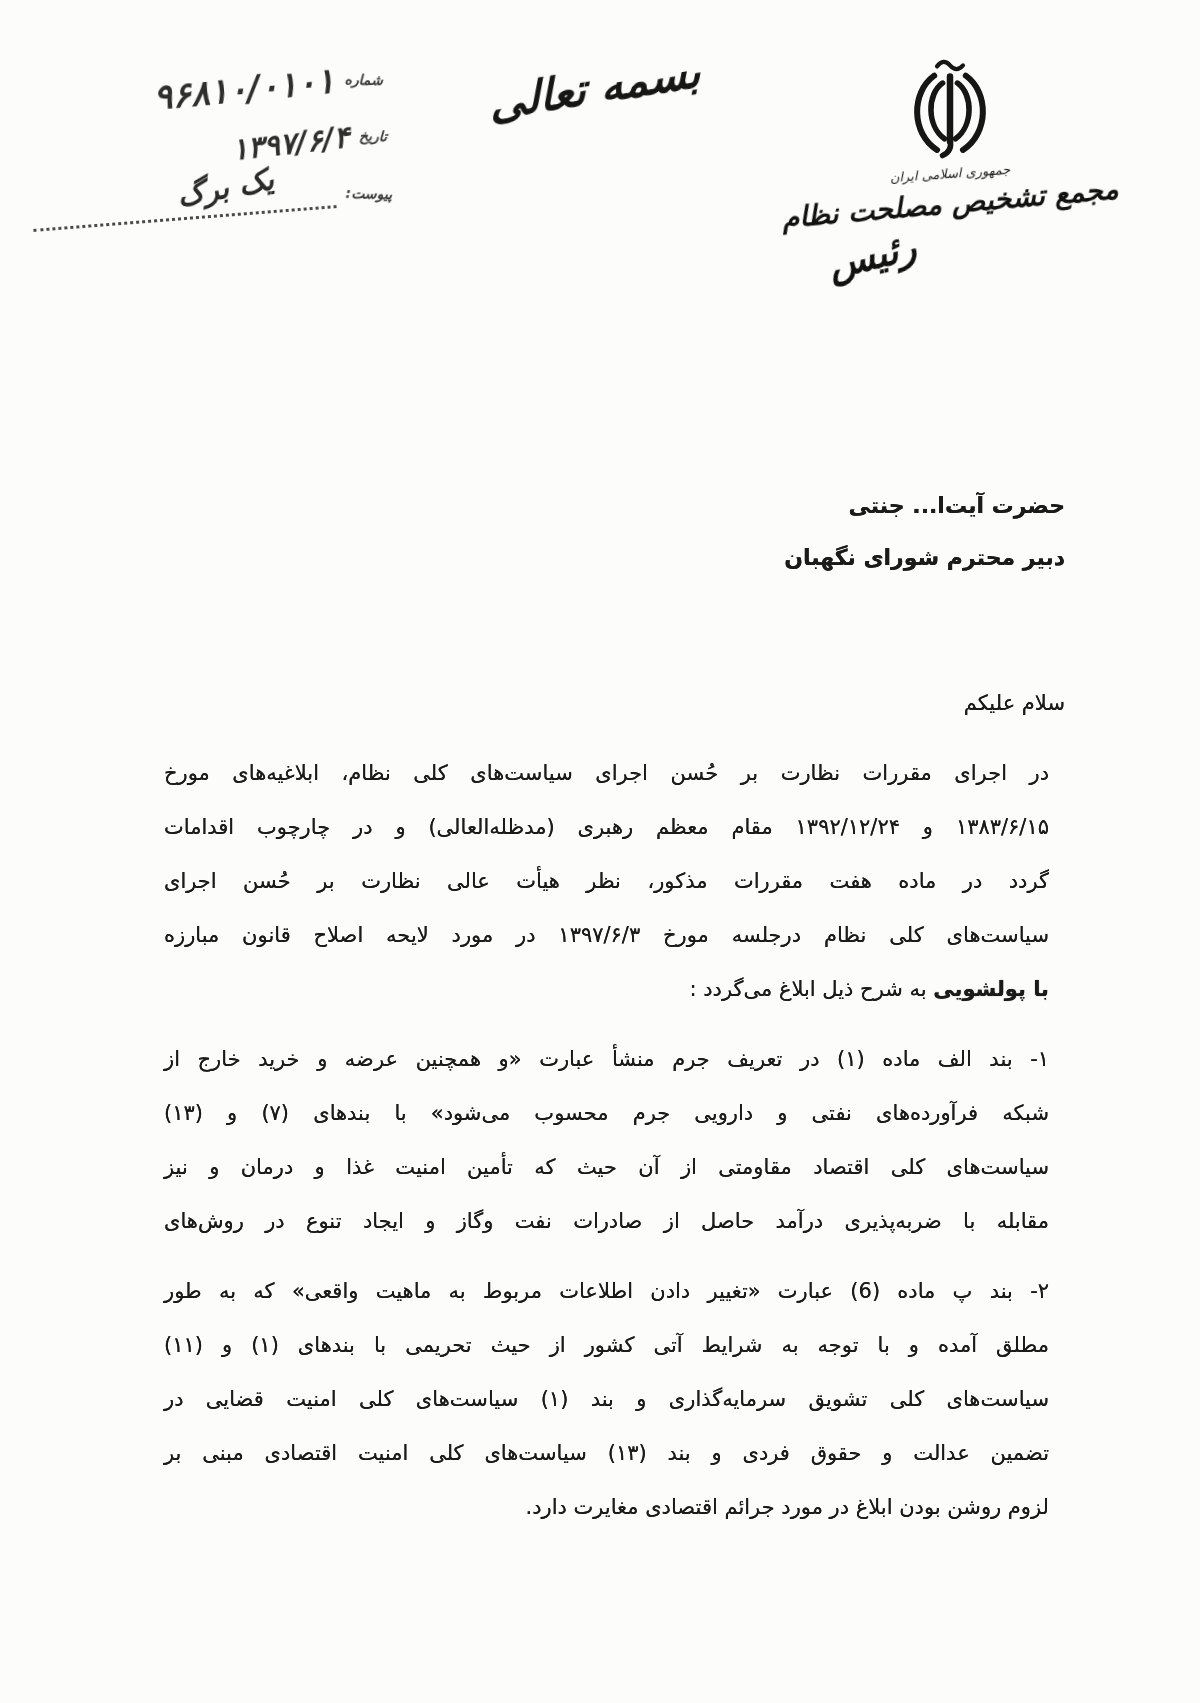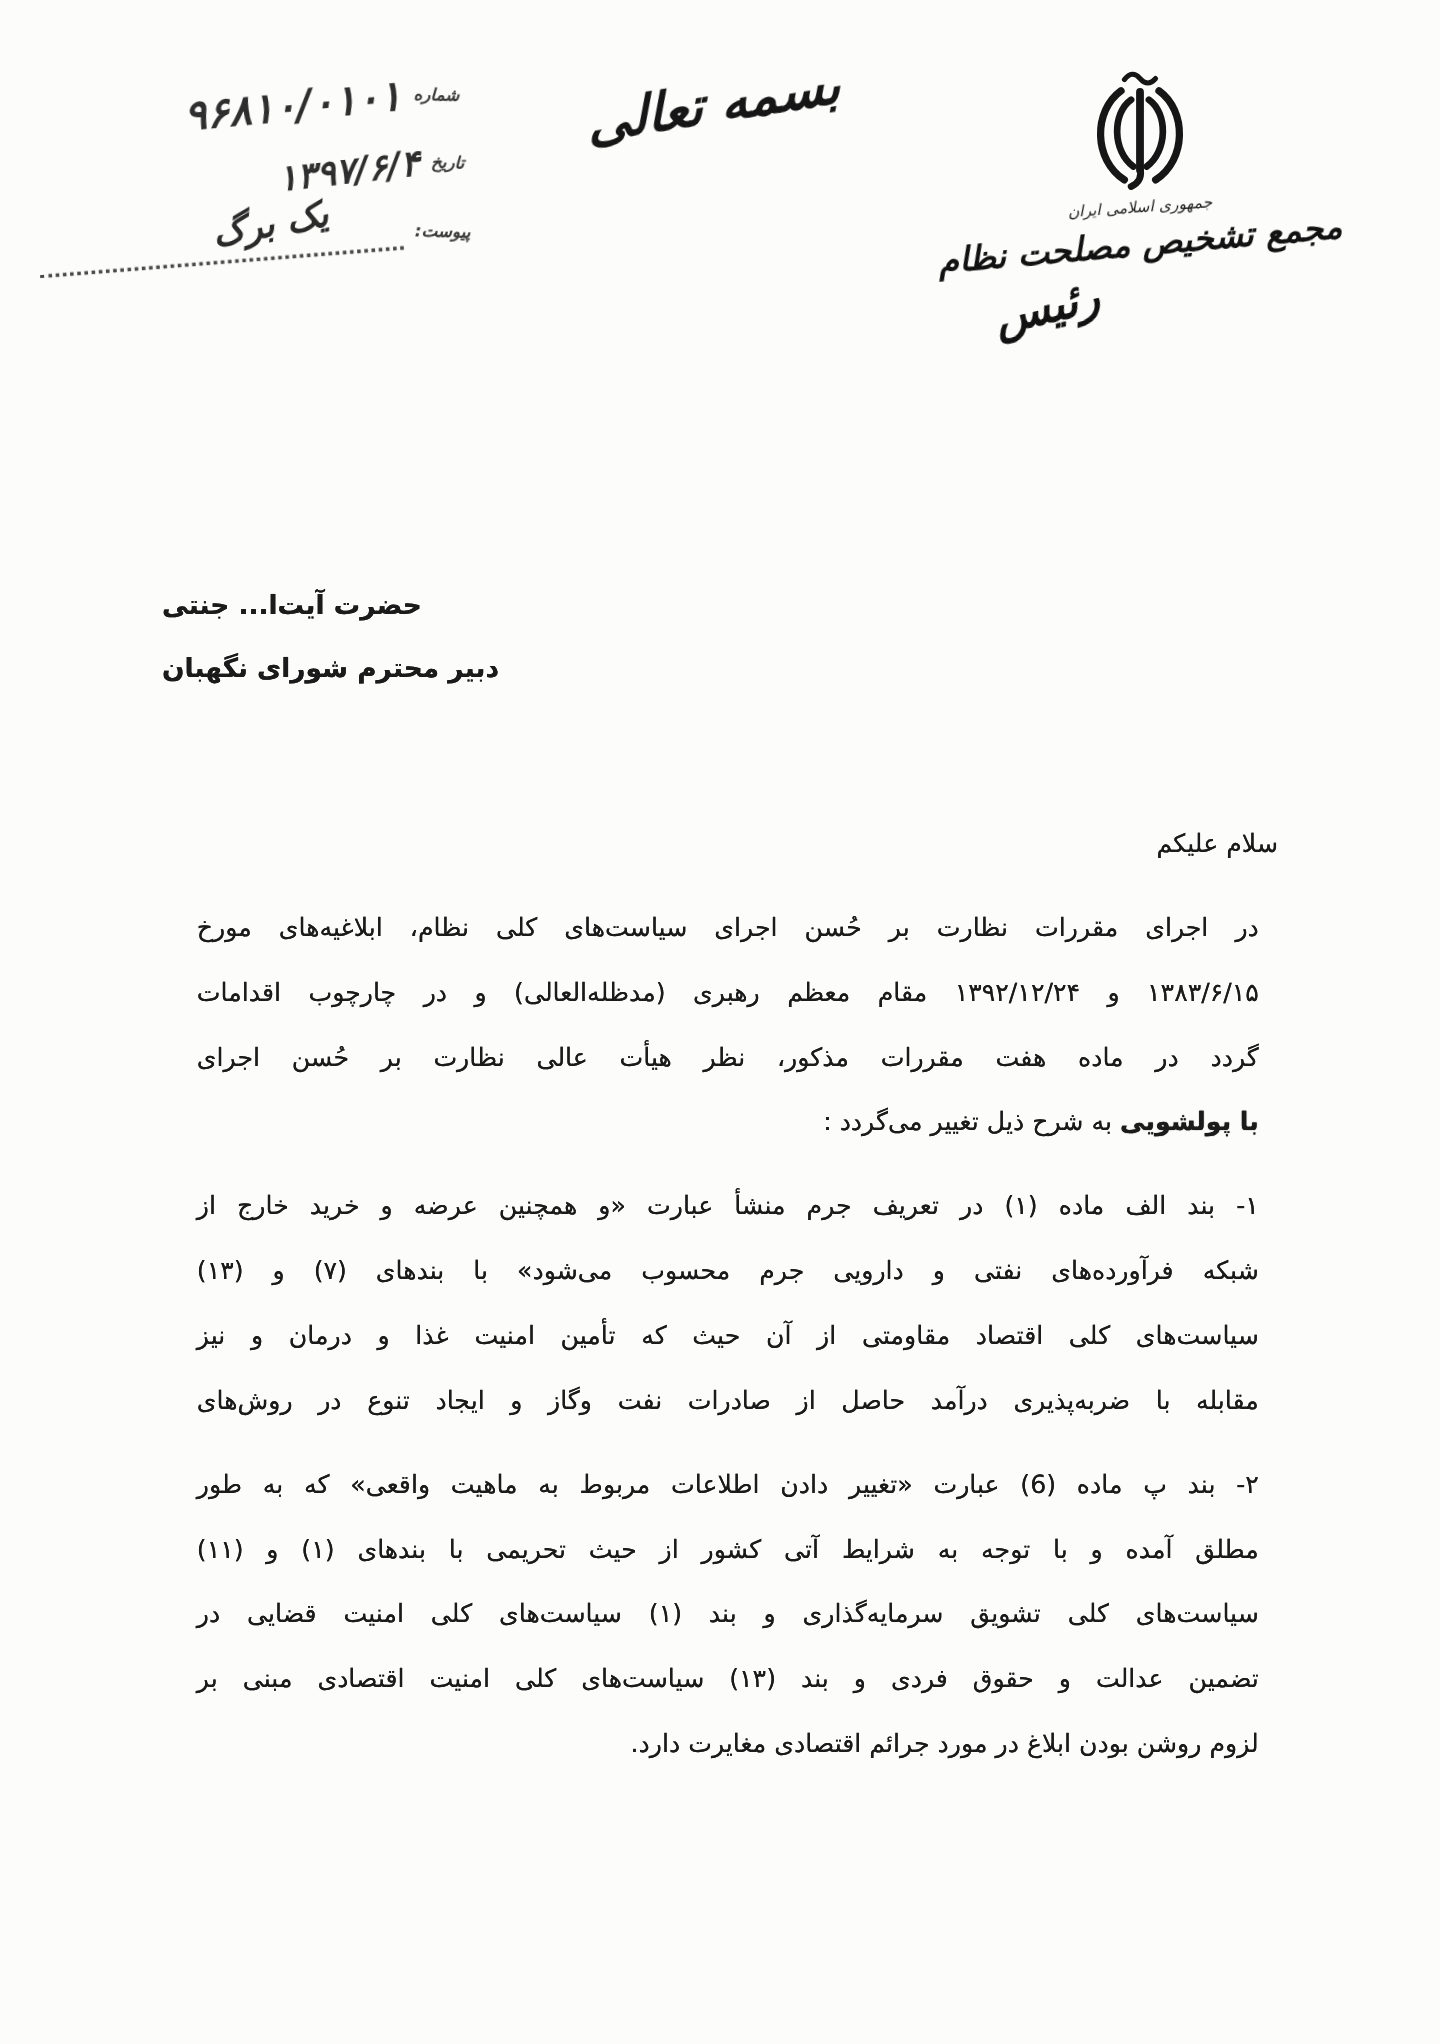--- a/index.html
+++ b/index.html
@@ -72,21 +72,21 @@
   .chairman{
     margin-top:14px;
     font-size:38px; font-weight:700; font-style:italic;
     transform:translateX(-78px) rotate(-13deg);
     filter:blur(0.2px);
   }
 
   
   .recipient{
     position:absolute; top:480px; right:135px; left:135px;
-    direction:rtl; text-align:left;
+    direction:rtl; text-align:right;
   }
   .recipient-line{
     font-size:22px; font-weight:700; line-height:52px;
     text-shadow:0 0 .5px #1b1b1b;
   }
 
   .content{
     position:absolute; top:676px; right:135px; left:148px;
     direction:rtl;
   }
@@ -152,21 +152,22 @@
     <div class="recipient-line">دبیر محترم شورای نگهبان</div>
   </div>
 
   <div class="content">
     <div class="salutation">سلام علیکم</div>
     <div id="body-paragraphs">
         <div class="paragraph">
           <div class="line"><span>در اجرای مقررات نظارت بر حُسن اجرای سیاست‌های کلی نظام، ابلاغیه‌های مورخ</span></div>
           <div class="line"><span>۱۳۸۳/۶/۱۵ و ۱۳۹۲/۱۲/۲۴ مقام معظم رهبری (مدظله‌العالی) و در چارچوب اقدامات</span></div>
           <div class="line"><span>گردد در ماده هفت مقررات مذکور، نظر هیأت عالی نظارت بر حُسن اجرای</span></div>
-          <div class="line end"><span class="b">با پولشویی</span><span> به شرح ذیل تغییر می‌گردد :</span></div>
+          <div class="line"><span>سیاست‌های کلی نظام درجلسه مورخ ۱۳۹۷/۶/۳ در مورد لایحه اصلاح قانون مبارزه</span></div>
+          <div class="line end"><span class="b">با پولشویی</span><span> به شرح ذیل ابلاغ می‌گردد :</span></div>
         </div>
         <div class="paragraph">
           <div class="line"><span>۱- بند الف ماده (۱) در تعریف جرم منشأ عبارت «و همچنین عرضه و خرید خارج از</span></div>
           <div class="line"><span>شبکه فرآورده‌های نفتی و دارویی جرم محسوب می‌شود» با بندهای (۷) و (۱۳)</span></div>
           <div class="line"><span>سیاست‌های کلی اقتصاد مقاومتی از آن حیث که تأمین امنیت غذا و درمان و نیز</span></div>
           <div class="line"><span>مقابله با ضربه‌پذیری درآمد حاصل از صادرات نفت وگاز و ایجاد تنوع در روش‌های</span></div>
         </div>
         <div class="paragraph">
           <div class="line"><span>۲- بند پ ماده (6) عبارت «تغییر دادن اطلاعات مربوط به ماهیت واقعی» که به طور</span></div>
           <div class="line"><span>مطلق آمده و با توجه به شرایط آتی کشور از حیث تحریمی با بندهای (۱) و (۱۱)</span></div>

